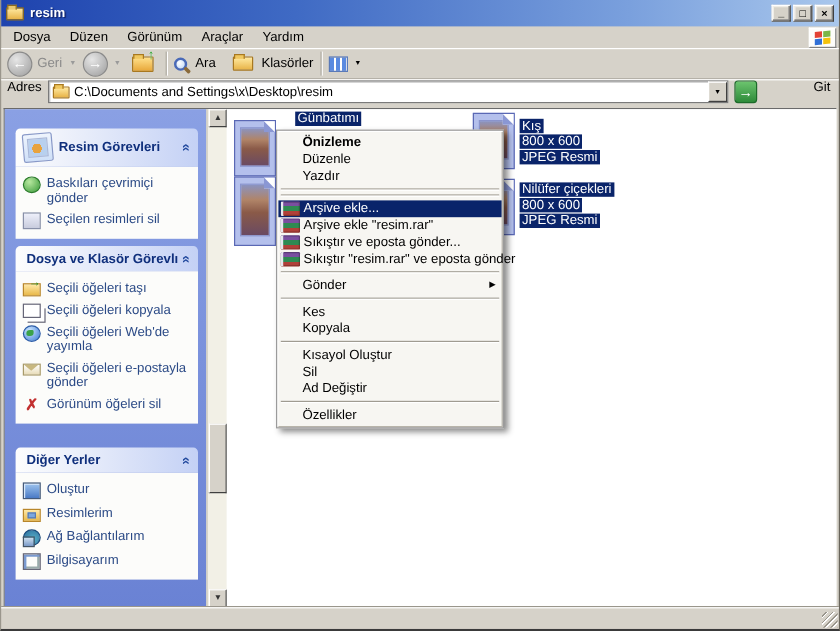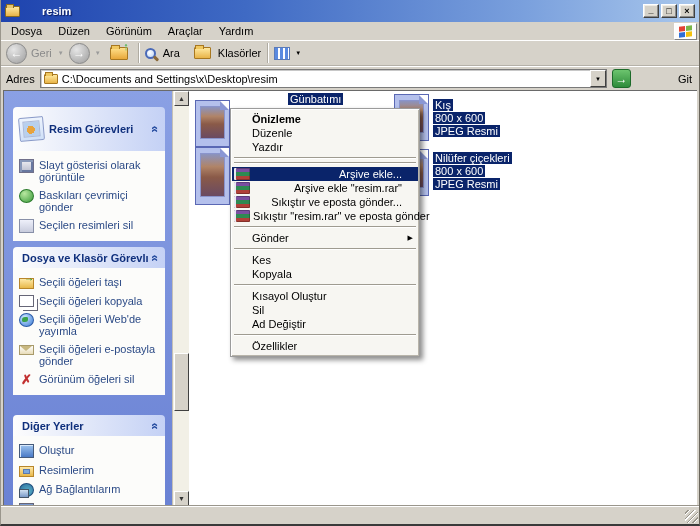--- a/index.html
+++ b/index.html
@@ -7,21 +7,21 @@
   body { font-family:"Liberation Sans", sans-serif; font-size:11px; }
   .window { position:relative; width:700px; height:526px; background:#d6d2c9;
             border-left:1px solid #9a968c; border-right:1px solid #6a665c; border-bottom:2px solid #3a3a3a; }
 
   
   .titlebar { position:absolute; top:0; left:0; right:0; height:22px;
     background:linear-gradient(90deg,#1e43ae 0%,#3f6ac4 35%,#7aa0dd 75%,#a9c7ec 100%);
     display:flex; align-items:center; padding:0 4px; }
   .tfolder { width:15px; height:11px; position:relative; background:linear-gradient(#ffe9a0,#e8b448); border:1px solid #8a6a20; border-radius:1px; }
   .tfolder::before { content:''; position:absolute; top:-3px; left:0; width:6px; height:3px; background:#e8c870; border:1px solid #8a6a20; border-bottom:none; }
-  .ttext { color:#fff; font-weight:bold; font-size:11px; margin-left:22px; text-shadow:1px 1px 1px #0a1a5a; }
+  .ttext { color:#fff; font-weight:bold; font-size:11px; margin-left:5px; text-shadow:1px 1px 1px #0a1a5a; }
   .winbtns { margin-left:auto; display:flex; gap:2px; }
   .wbtn { width:16px; height:14px; background:#d6d2c9; border:1px solid; border-color:#ffffff #404040 #404040 #ffffff;
     box-shadow:inset -1px -1px 0 #8a8a8a, inset 1px 1px 0 #f0ede6;
     display:flex; align-items:center; justify-content:center; font-size:9px; font-weight:bold; color:#000; line-height:1; }
   .glyph-min { align-items:flex-end; padding-bottom:2px; }
 
   
   .menubar { position:absolute; top:22px; left:0; right:0; height:18px; display:flex; align-items:center; padding:0 2px; }
   .mitem { padding:2px 8px; color:#000; }
   .winlogo { margin-left:auto; width:23px; height:17px; background:#fdfdfb; border:1px solid; border-color:#fff #808080 #808080 #fff; display:flex; align-items:center; justify-content:center; }
@@ -44,42 +44,42 @@
   .ic-search { width:11px; height:11px; border:2px solid #4a6ab8; border-radius:50%; position:relative;
     background:radial-gradient(circle at 35% 35%, #ffffff, #bcd6f8); margin-right:4px; }
   .ic-search::after { content:''; position:absolute; width:6px; height:3px; background:#8a6a3a; transform:rotate(45deg); right:-5px; bottom:-3px; border-radius:1px; }
   .ic-folder { width:17px; height:12px; position:relative; background:linear-gradient(#ffe9a0,#e8b448); border:1px solid #a87820; border-radius:1px; margin-right:4px; }
   .ic-folder::before { content:''; position:absolute; top:-3px; left:0; width:7px; height:3px; background:#f0c860; border:1px solid #a87820; border-bottom:none; }
   .ic-views { width:16px; height:13px; border:1px solid #5a7ab8; background:
       repeating-linear-gradient(90deg,#5a8ae0 0 3px,#ffffff 3px 5px); margin-right:2px; }
   .views-caret { font-size:6px; color:#000; }
 
   
-  .addrbar { position:absolute; top:66px; left:0; right:0; height:24px; display:flex; align-items:center; gap:5px; padding:0 5px; border-top:1px solid #fff; }
+  .addrbar { position:absolute; top:66px; left:0; right:0; height:24px; display:flex; align-items:flex-start; gap:5px; padding:0 5px; border-top:1px solid #fff; }
   .addrfield { flex:1; height:19px; background:#fff; border:1px solid #7a7a7a; box-shadow:inset 1px 1px 0 #c8c8c8; display:flex; align-items:center; padding-left:3px; }
   .afold { width:14px; height:10px; background:linear-gradient(#ffe9a0,#e8b448); border:1px solid #a87820; border-radius:1px; position:relative; margin-right:4px; flex:0 0 auto;}
   .afold::before { content:''; position:absolute; top:-3px; left:0; width:6px; height:3px; background:#f0c860; border:1px solid #a87820; border-bottom:none; }
   .apath { flex:1; white-space:nowrap; overflow:hidden; }
   .adrop { width:16px; height:17px; background:#d6d2c9; border:1px solid; border-color:#fff #404040 #404040 #fff; font-size:6px; display:flex; align-items:center; justify-content:center; }
   .gobtn { width:19px; height:19px; border-radius:3px; border:1px solid #1d6b2a;
     background:linear-gradient(#6cc46e,#2e8b3a); color:#fff; font-weight:bold; font-size:12px; display:flex; align-items:center; justify-content:center; }
   .golabel { color:#000; margin-right:2px;margin-left:42px; }
 
   
   .content { position:absolute; top:90px; left:2px; right:2px; bottom:18px; display:flex;
     border-top:1px solid #6a6a6a; border-left:1px solid #6a6a6a; background:#fff; }
 
   
   .taskpane { width:168px; background:linear-gradient(180deg,#8aa0e4,#6a82d4); padding-top:16px; overflow:hidden; flex:0 0 auto; }
   .pbox { width:152px; margin:0 0 0 9px; }
   .pbox + .pbox { margin-top:6px; }
   .gap20 { margin-top:20px !important; }
   .phead { display:flex; align-items:center; height:21px; padding:0 6px 0 6px;
     background:linear-gradient(90deg,#fdfdfd,#c4d1f5); border-radius:4px 4px 0 0; }
-  .phead-big { height:44px; }
+  .phead-big { height:32px; }
   .picicon { width:25px; height:24px; background:linear-gradient(#eef4fd,#cfe0f8); border:1px solid #8899c8; border-radius:2px;
     position:relative; transform:rotate(-5deg); margin-right:2px; flex:0 0 auto; }
   .picicon::after { content:''; position:absolute; inset:3px; background:radial-gradient(circle at 45% 55%, #e8a33d 0 4px, #b8d0ee 4px); border:1px solid #aab8d8; }
   .ptitle { color:#0f2f7c; font-weight:bold; flex:1; padding-left:3px; }
   .chev { color:#234a9e; font-weight:bold; transform:rotate(90deg); font-size:12px; }
   .pbody { background:#fcfcfa; padding:8px 4px 8px 6px; }
   .titem { display:flex; gap:5px; margin-bottom:6px; color:#2b4a86; line-height:12px; }
   .titem:last-child { margin-bottom:0; }
   .ic { flex:0 0 15px; width:15px; height:14px; position:relative; }
   .lbl { max-width:118px; }
@@ -117,21 +117,21 @@
   .hlspan { display:inline-block; background:#0A246A; color:#fff; padding:0 2px; line-height:12px; white-space:nowrap; margin-bottom:1px; }
   .labelcol span { display:table; }
 
   
   .cmenu { position:absolute; left:41px; top:17px; width:190px; z-index:10; background:#f7f6f2;
     border:1px solid #9b9b9b; box-shadow:inset 1px 1px 0 #ffffff, inset -1px -1px 0 #b8b4aa, 3px 3px 5px rgba(0,0,0,0.45);
     padding:3px 1px; }
   .mi { height:14px; line-height:14px; padding-left:20px; padding-right:16px; position:relative; white-space:nowrap; color:#000; }
   .mi.bold { font-weight:bold; }
   .mi .arrow { position:absolute; right:5px; top:3px; font-size:7px; line-height:1; }
-  .mi.rar { padding-left:2px; display:flex; align-items:center; gap:3px;justify-content:space-between; }
+  .mi.rar { padding-left:2px; display:flex; align-items:center; gap:3px; }
   .books { flex:0 0 16px; width:16px; height:12px; border-radius:1px;
     background:linear-gradient(180deg,#7a4fa0 0 4px,#2e8a52 4px 8px,#b04038 8px 12px);
     box-shadow:inset 2px 0 0 #e8e8f0, inset 0 0 0 1px rgba(0,0,0,0.25); }
   .mi.hl { background:#0A246A; color:#fff; }
   .msep { border-top:1px solid #9f9b91; border-bottom:1px solid #fff; margin:3px 2px; }
 
   
   .statusbar { position:absolute; bottom:0; left:0; right:0; height:18px; background:#d6d2c9;
     border-top:1px solid #fff; box-shadow:0 -1px 0 #9a968c; padding:2px 6px; color:#1a1a1a; }
   .grip { position:absolute; right:1px; bottom:1px; width:13px; height:13px;
@@ -203,24 +203,20 @@
 
     <div class="taskpane">
       <div class="pbox">
         <div class="phead phead-big">
           <span class="picicon"></span>
           <span class="ptitle">Resim Görevleri</span>
           <span class="chev">«</span>
         </div>
         <div class="pbody">
           <div class="titem">
-            <span class="ic ic-slideshow"></span>
-            <span class="lbl">Slayt gösterisi olarak görüntüle</span>
-          </div>
-          <div class="titem">
             <span class="ic ic-print"></span>
             <span class="lbl">Baskıları çevrimiçi gönder</span>
           </div>
           <div class="titem">
             <span class="ic ic-delpic"></span>
             <span class="lbl">Seçilen resimleri sil</span>
           </div>
         </div>
       </div>
 
@@ -284,21 +280,21 @@
       <span class="sthumb"></span>
       <span class="sbtn down">▼</span>
     </div>
 
     <div class="main">
 
       <div class="thumb" style="left:6px; top:9px;">
         <span class="photo"></span>
           <span class="ear"></span>
       </div>
-      <div class="filelabel" style="left:57px; top:2px;margin-left:42px;">
+      <div class="filelabel" style="left:57px; top:2px;">
         <span class="hlspan">Günbatımı</span>
       </div>
 
       <div class="thumb" style="left:6px; top:56px; height:58px;">
         <span class="photo"></span>
           <span class="ear"></span>
       </div>
 
       <div class="thumb" style="left:205px; top:3px;">
         <span class="photo"></span>

